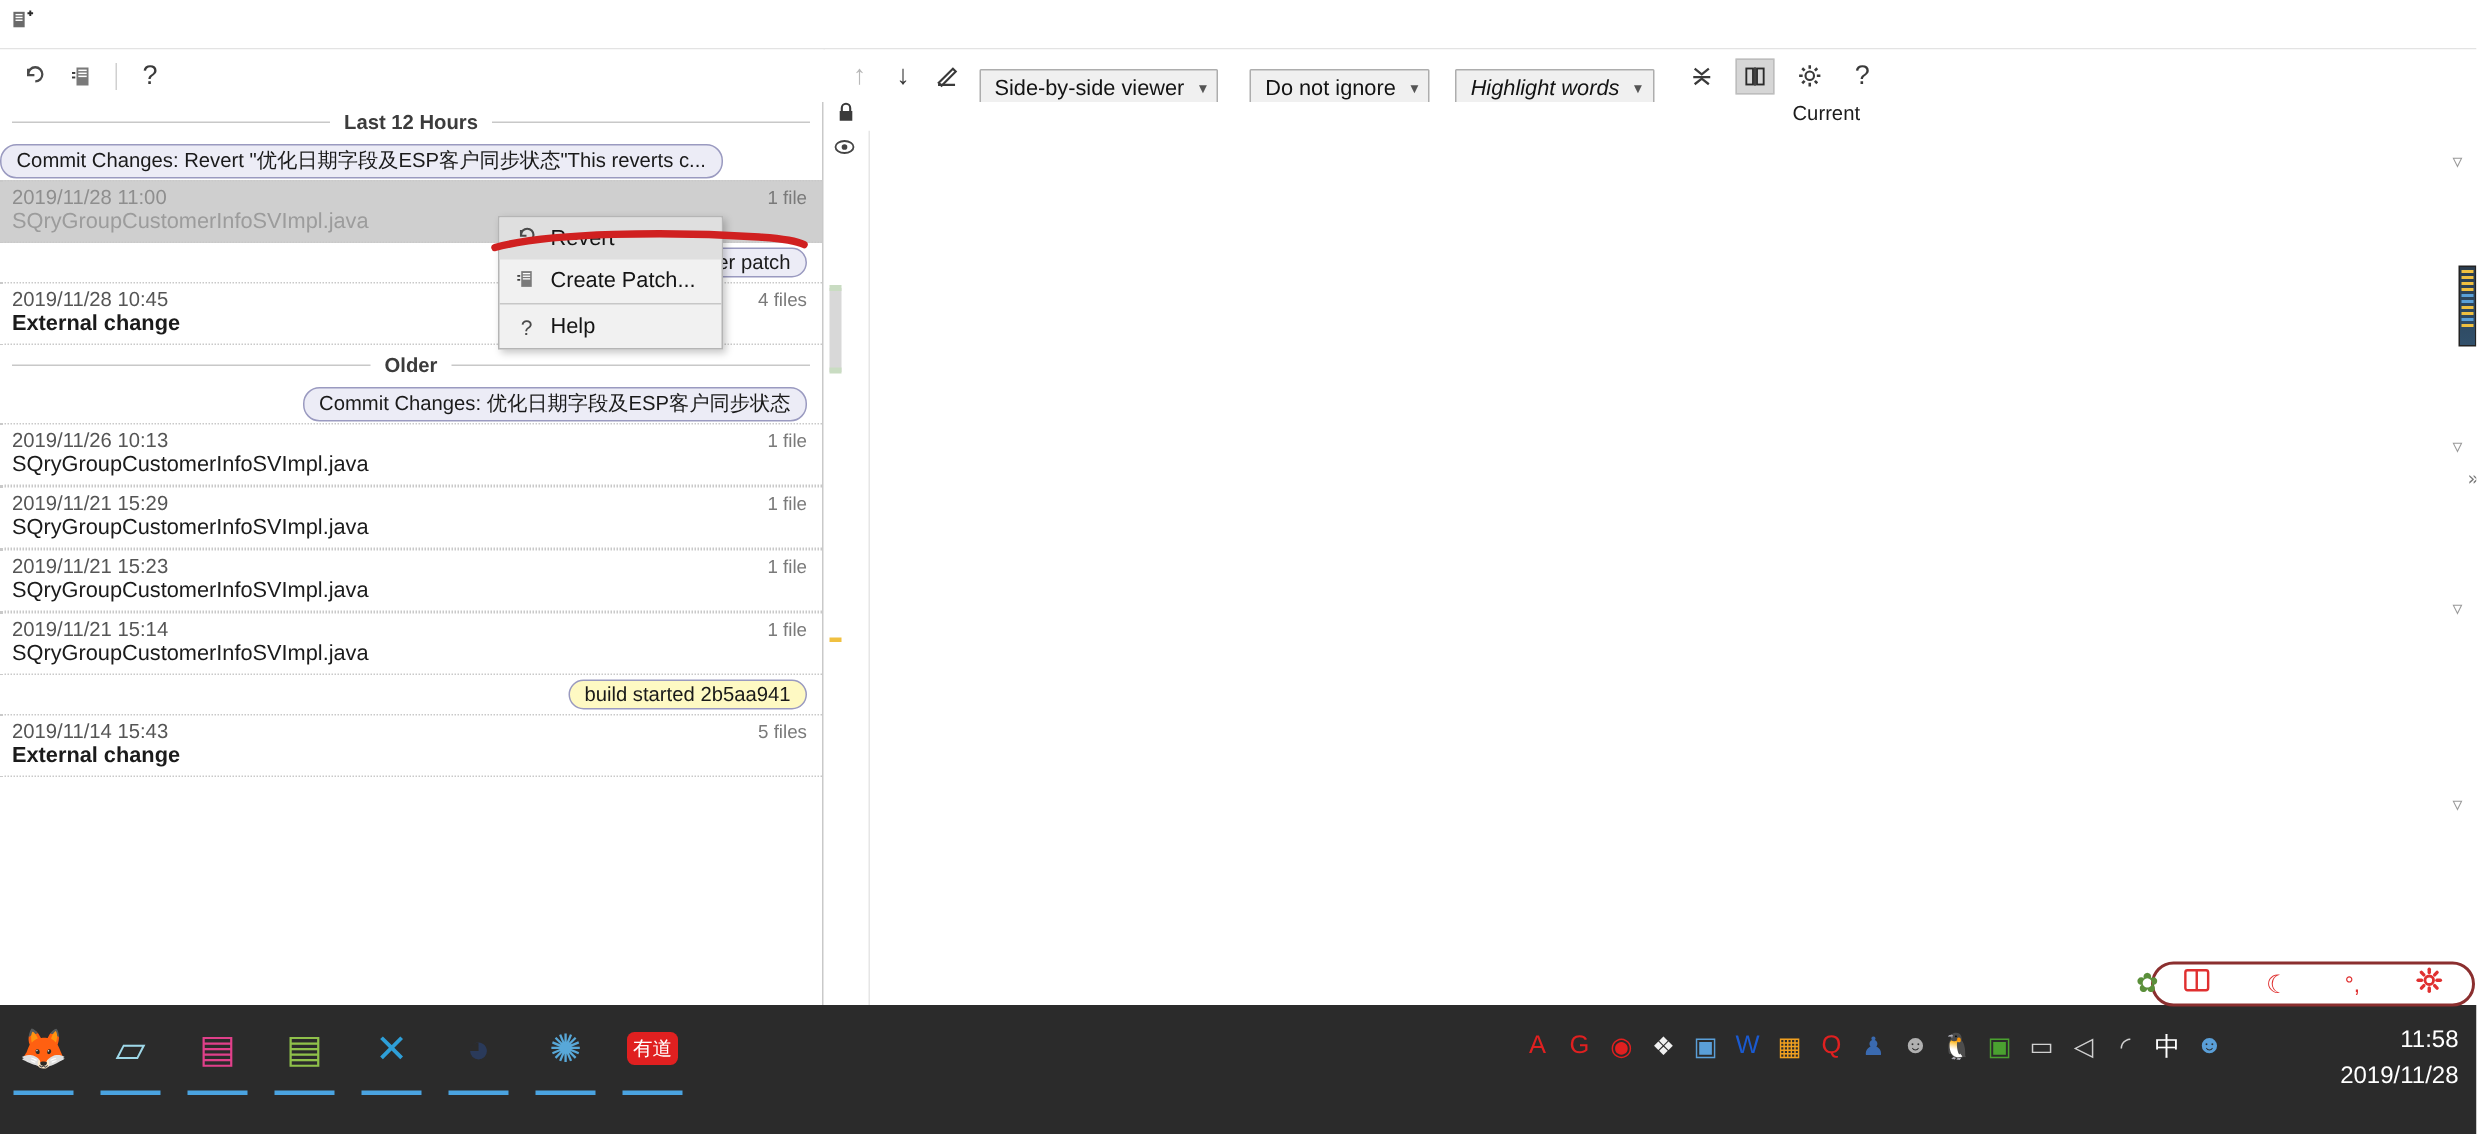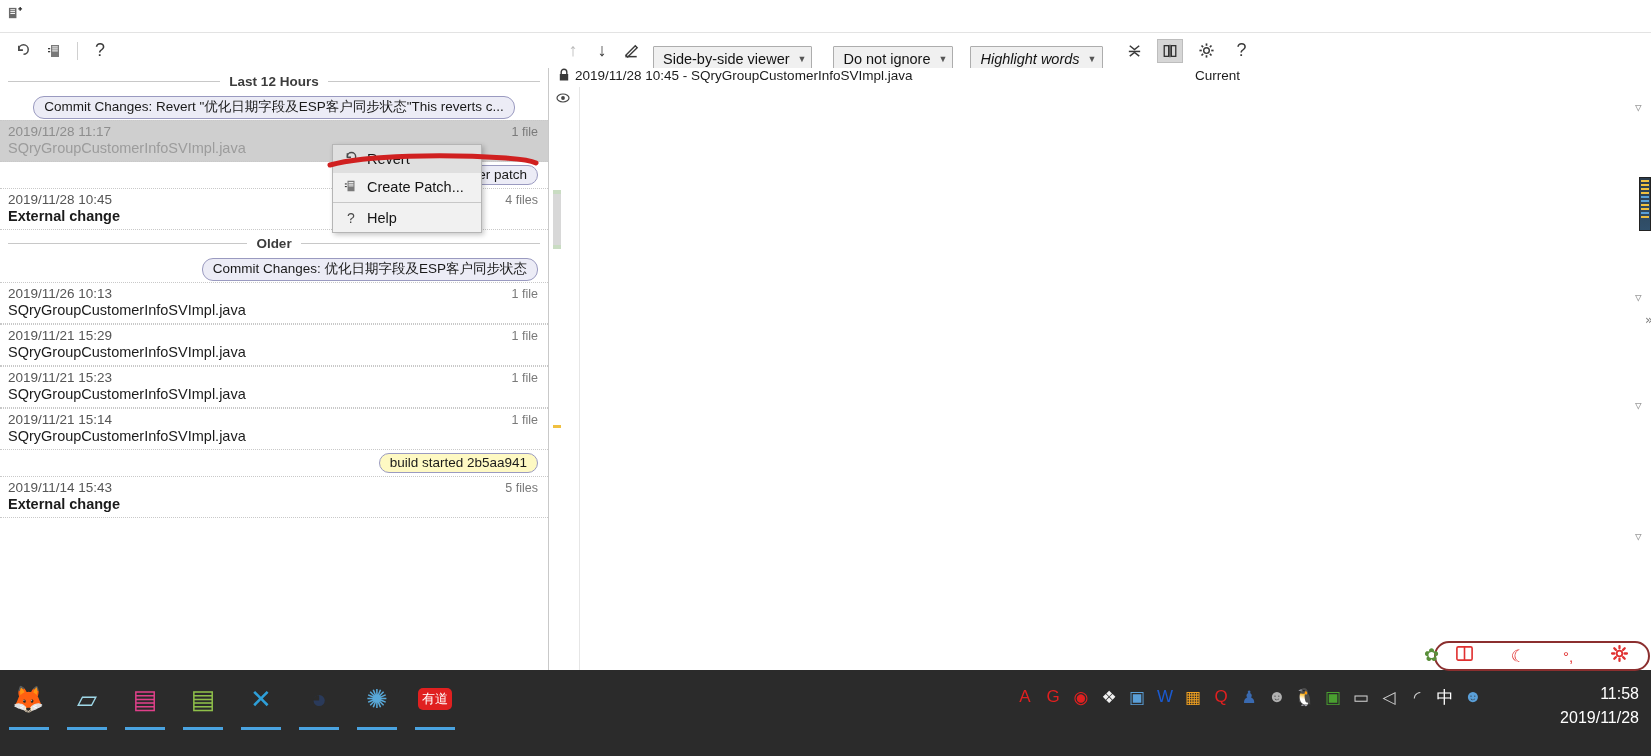--- a/index.html
+++ b/index.html
@@ -45,21 +45,21 @@
   }
   .sep-row {
     height:26px; display:flex; align-items:center; justify-content:center;
     position:relative; padding:0 8px;
   }
   .sep-row .line { flex:1; height:1px; background:#c8c8c8; }
   .sep-row .lbl {
     font-size:13.5px; font-weight:bold; color:#3c3c3c; padding:0 9px; white-space:nowrap;
   }
   .label-row {
-    height:26px; display:flex; align-items:center; justify-content:center;
+    height:26px; display:flex; align-items:center; 
     position:relative;
   }
   .label-row.right { justify-content:flex-end; padding-right:10px; }
   .pill {
     border:1px solid #9a9ac0; background:#ececf6; color:#1a1a1a;
     border-radius:11px; padding:1px 10px 2px; font-size:13.5px;
     max-width:520px; overflow:hidden; white-space:nowrap; text-overflow:ellipsis;
   }
   .pill.build { background:#fef9c3; }
   .hist {
@@ -229,21 +229,21 @@
         <div class="sep-row">
           <div class="line"></div>
           <div class="lbl">Last 12 Hours</div>
           <div class="line"></div>
         </div>
         <div class="label-row">
           <div class="pill">Commit Changes: Revert "优化日期字段及ESP客户同步状态"This reverts c...</div>
         </div>
         <div class="hist selected">
           <div class="r1">
-            <span class="ts">2019/11/28 11:17</span>
+            <span class="ts">2019/11/28 11:00</span>
             <span class="files">1 file</span>
           </div>
           <div class="r2">SQryGroupCustomerInfoSVImpl.java</div>
         </div>
         <div class="label-row right">
           <div class="pill">er patch</div>
         </div>
         <div class="hist">
           <div class="r1">
             <span class="ts">2019/11/28 10:45</span>
@@ -387,21 +387,20 @@
     <div class="dbtn" style="margin-left:6px;font-size:18px;color:#3a3a3a;">?</div>
   </div>
 
   <div class="diffhdr">
     <span class="lock">
       <svg width="12" height="14" viewBox="0 0 12 14">
         <path d="M3.2 6 L3.2 4 A2.8 2.8 0 0 1 8.8 4 L8.8 6" fill="none" stroke="#3a3a3a" stroke-width="1.4"></path>
         <rect x="1.8" y="6" width="8.4" height="6.5" fill="#3a3a3a"></rect>
       </svg>
     </span>
-    <span class="t1">2019/11/28 10:45 - SQryGroupCustomerInfoSVImpl.java</span>
     <span class="t2">Current</span>
   </div>
 
   <div class="diffbody">
 
     <div class="gutter-left">
       <span class="eye">
         <svg width="14" height="10" viewBox="0 0 14 10">
           <ellipse cx="7" cy="5" rx="6" ry="4" fill="none" stroke="#444" stroke-width="1.2"></ellipse>
           <circle cx="7" cy="5" r="1.9" fill="#444"></circle>

